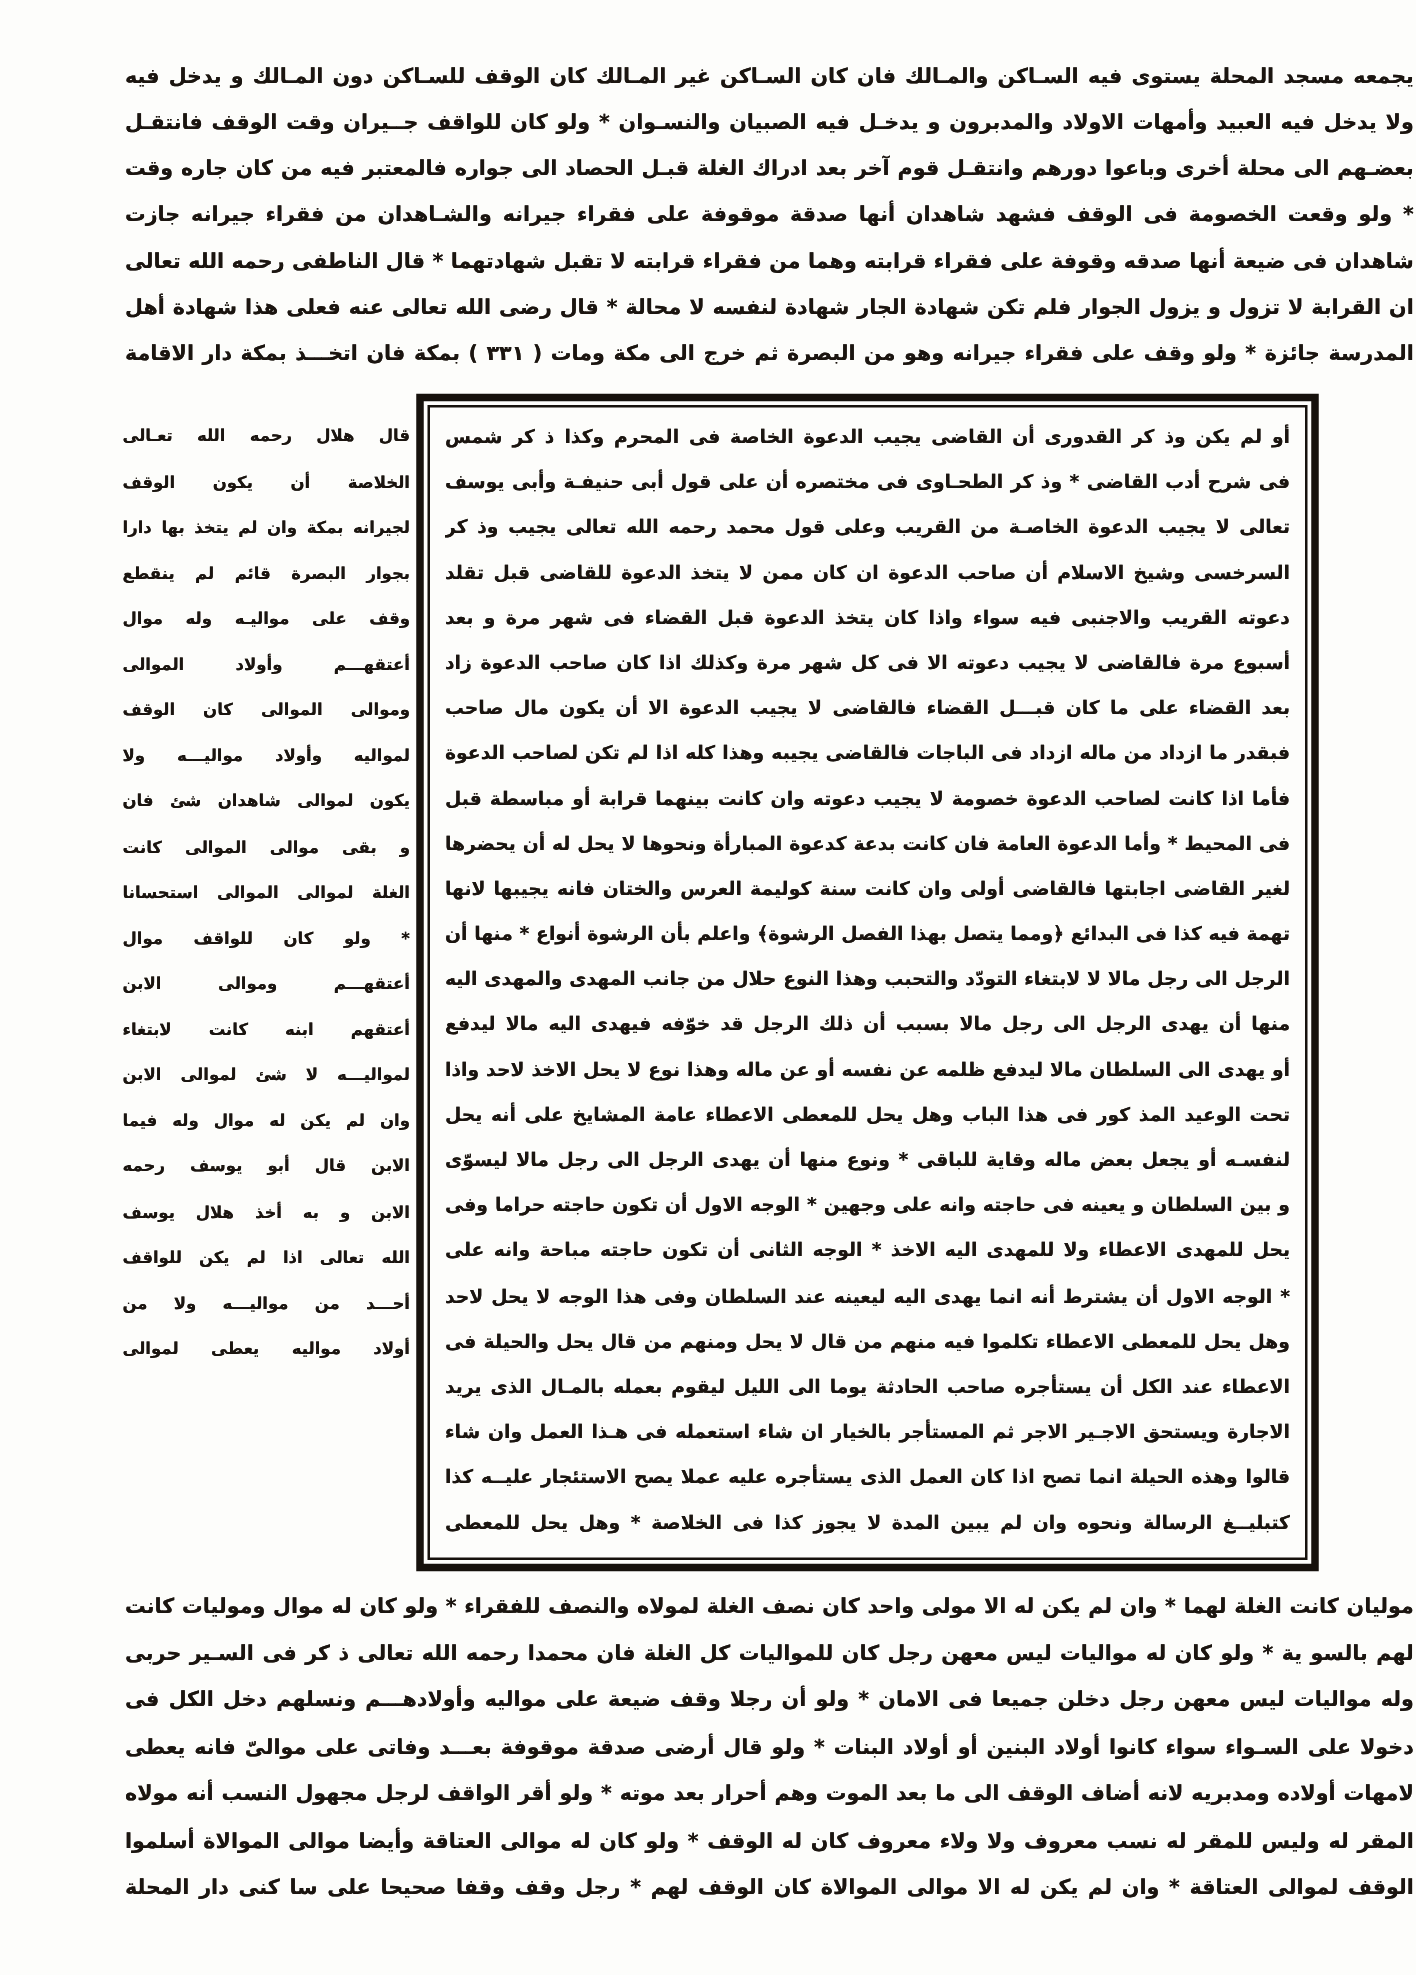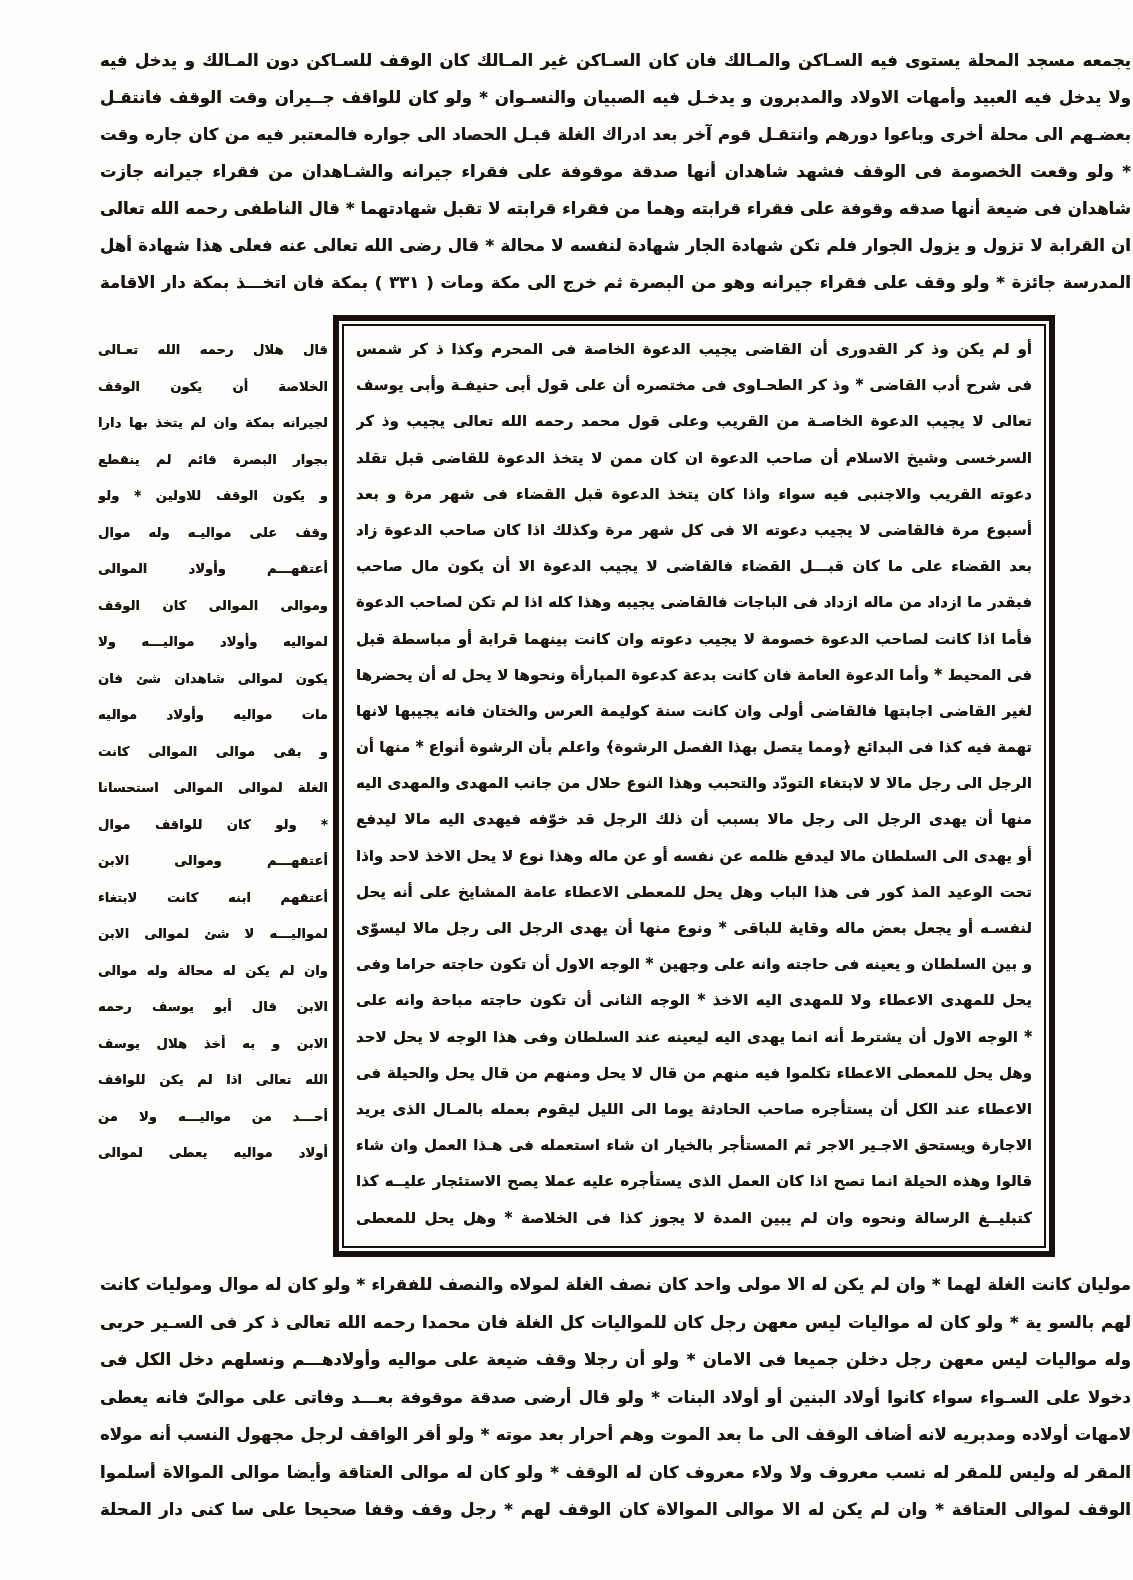--- a/index.html
+++ b/index.html
@@ -59,34 +59,32 @@
       <div class="line" dir="rtl">شاهدان فى ضيعة أنها صدقه وقوفة على فقراء قرابته وهما من فقراء قرابته لا تقبل شهادتهما  *  قال الناطفى رحمه الله تعالى فى الفرق</div>
       <div class="line" dir="rtl">ان القرابة لا تزول و يزول الجوار فلم تكن شهادة الجار شهادة لنفسه لا محالة * قال رضى الله تعالى عنه فعلى هذا شهادة أهل المدرسة بوقف</div>
       <div class="line" dir="rtl">المدرسة جائزة *  ولو وقف على فقراء جيرانه وهو من البصرة ثم خرج الى مكة ومات    ( ٣٣١ )    بمكة فان اتخـــذ بمكة دار الاقامة</div>
     </section>
 
   <aside class="block margin-column">
       <div class="line" dir="rtl">قال هلال رحمه الله تعـالى</div>
       <div class="line" dir="rtl">الخلاصة أن يكون الوقف</div>
       <div class="line" dir="rtl">لجيرانه بمكة وان لم يتخذ بها دارا</div>
       <div class="line" dir="rtl">بجوار البصرة قائم لم ينقطع</div>
-      <div class="line" dir="rtl">و يكون الوقف للاولين * ولو</div>
       <div class="line" dir="rtl">وقف على مواليـه وله موال</div>
       <div class="line" dir="rtl">أعتقهـــم وأولاد الموالى</div>
       <div class="line" dir="rtl">وموالى الموالى كان الوقف</div>
       <div class="line" dir="rtl">لمواليه وأولاد مواليـــه ولا</div>
       <div class="line" dir="rtl">يكون لموالى شاهدان شئ فان</div>
-      <div class="line" dir="rtl">مات مواليه وأولاد مواليه</div>
       <div class="line" dir="rtl">و بقى موالى الموالى كانت</div>
       <div class="line" dir="rtl">الغلة لموالى الموالى استحسانا</div>
       <div class="line" dir="rtl">* ولو كان للواقف موال</div>
       <div class="line" dir="rtl">أعتقهـــم وموالى الابن</div>
       <div class="line" dir="rtl">أعتقهم ابنه كانت لابتغاء</div>
       <div class="line" dir="rtl">لمواليـــه لا شئ لموالى الابن</div>
-      <div class="line" dir="rtl">وان لم يكن له محالة وله موالى</div>
+      <div class="line" dir="rtl">وان لم يكن له موال وله فيما</div>
       <div class="line" dir="rtl">الابن قال أبو يوسف رحمه</div>
       <div class="line" dir="rtl">الابن و به أخذ هلال يوسف</div>
       <div class="line" dir="rtl">الله تعالى اذا لم يكن للواقف</div>
       <div class="line" dir="rtl">أحـــد من مواليـــه ولا من</div>
       <div class="line" dir="rtl">أولاد مواليه يعطى لموالى</div>
     </aside>
 
   <section class="block main-box">
     <div class="main-box-inner">
         <div class="line" dir="rtl">أو لم يكن  وذ كر القدورى أن القاضى يجيب الدعوة الخاصة فى المحرم   وكذا ذ كر شمس الائمة الحلوانى</div>

